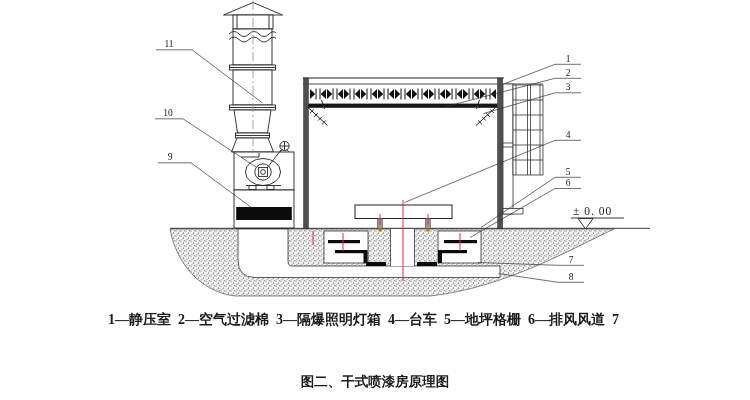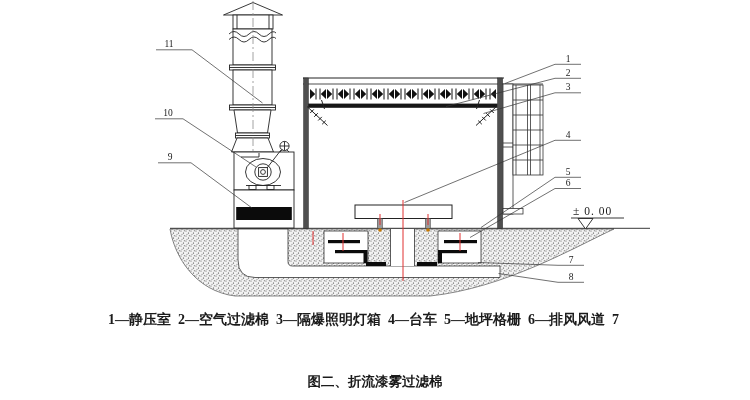--- a/index.html
+++ b/index.html
@@ -237,14 +237,14 @@
   </g>
 
   <g>
     <text x="573" y="215" class="datumtxt">± 0. 00</text>
     <line x1="571" y1="218" x2="624" y2="218" stroke="#222" stroke-width="0.9"></line>
     <path d="M578,218.5 L593,218.5 L585.5,229 Z" fill="#fff" stroke="#222" stroke-width="0.9"></path>
   </g>
 </svg>
 
 <div class="cap cap1">1—静压室  2—空气过滤棉  3—隔爆照明灯箱  4—台车  5—地坪格栅  6—排风风道  7</div>
-<div class="figtitle">图二、折流漆雾过滤棉</div>
+<div class="figtitle">图二、干式喷漆房原理图</div>
 </div>
 
 </body></html>

